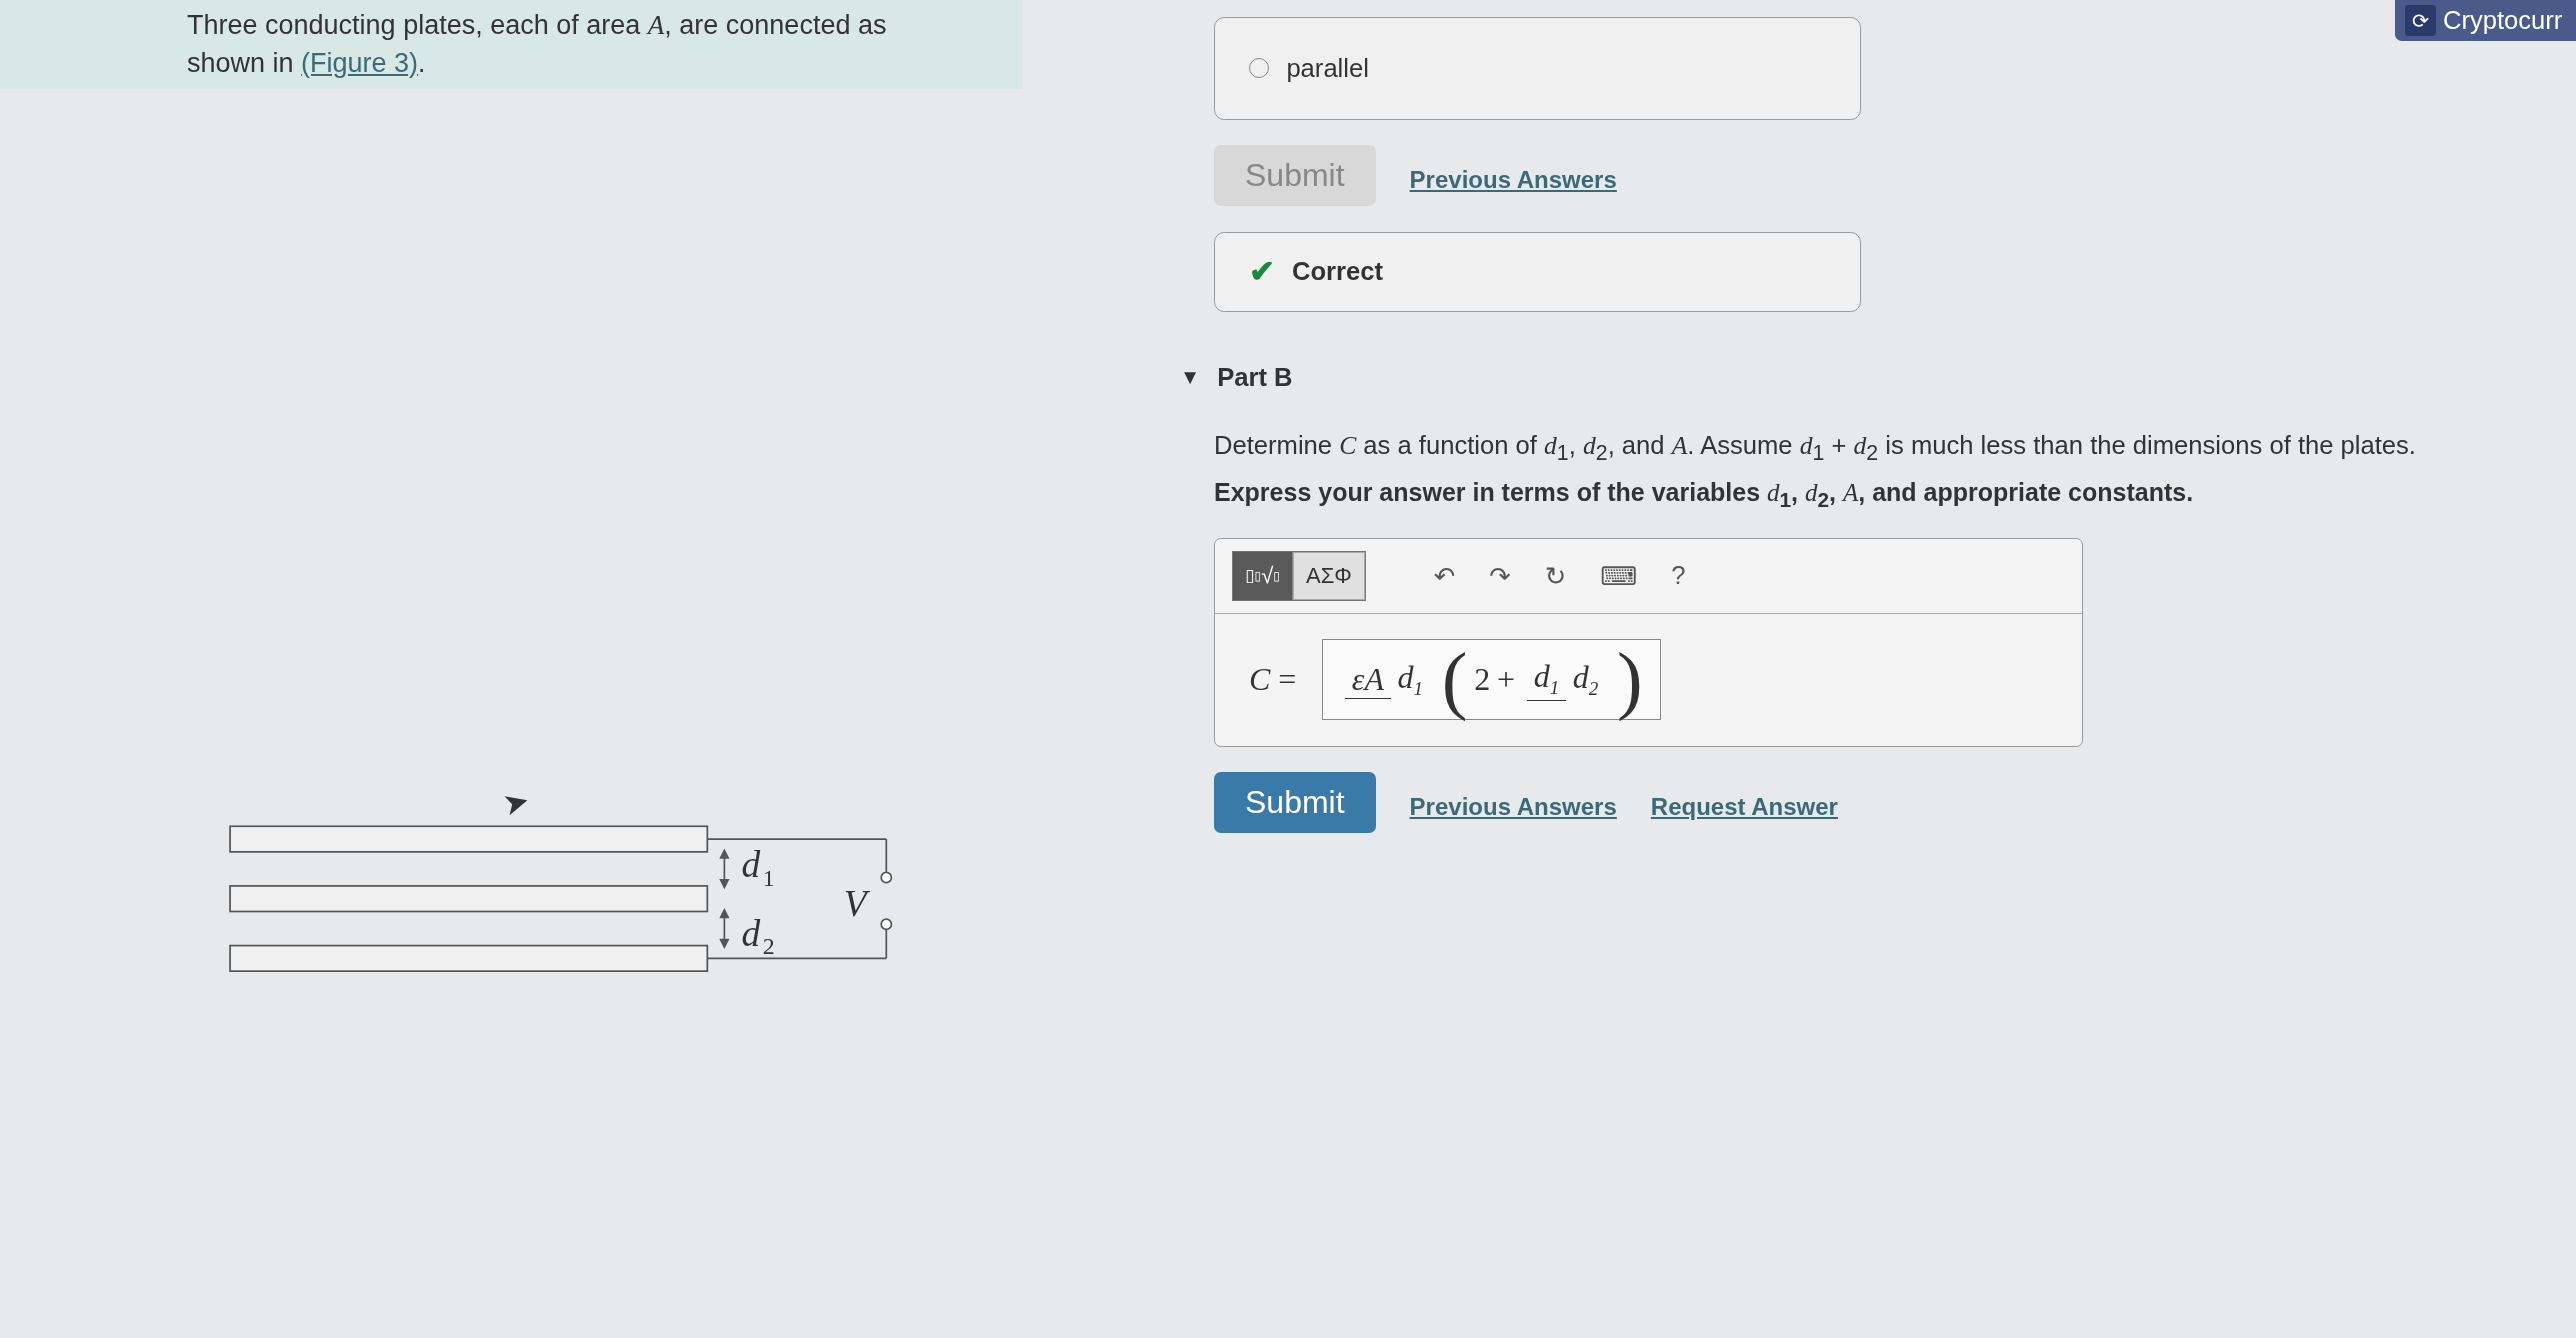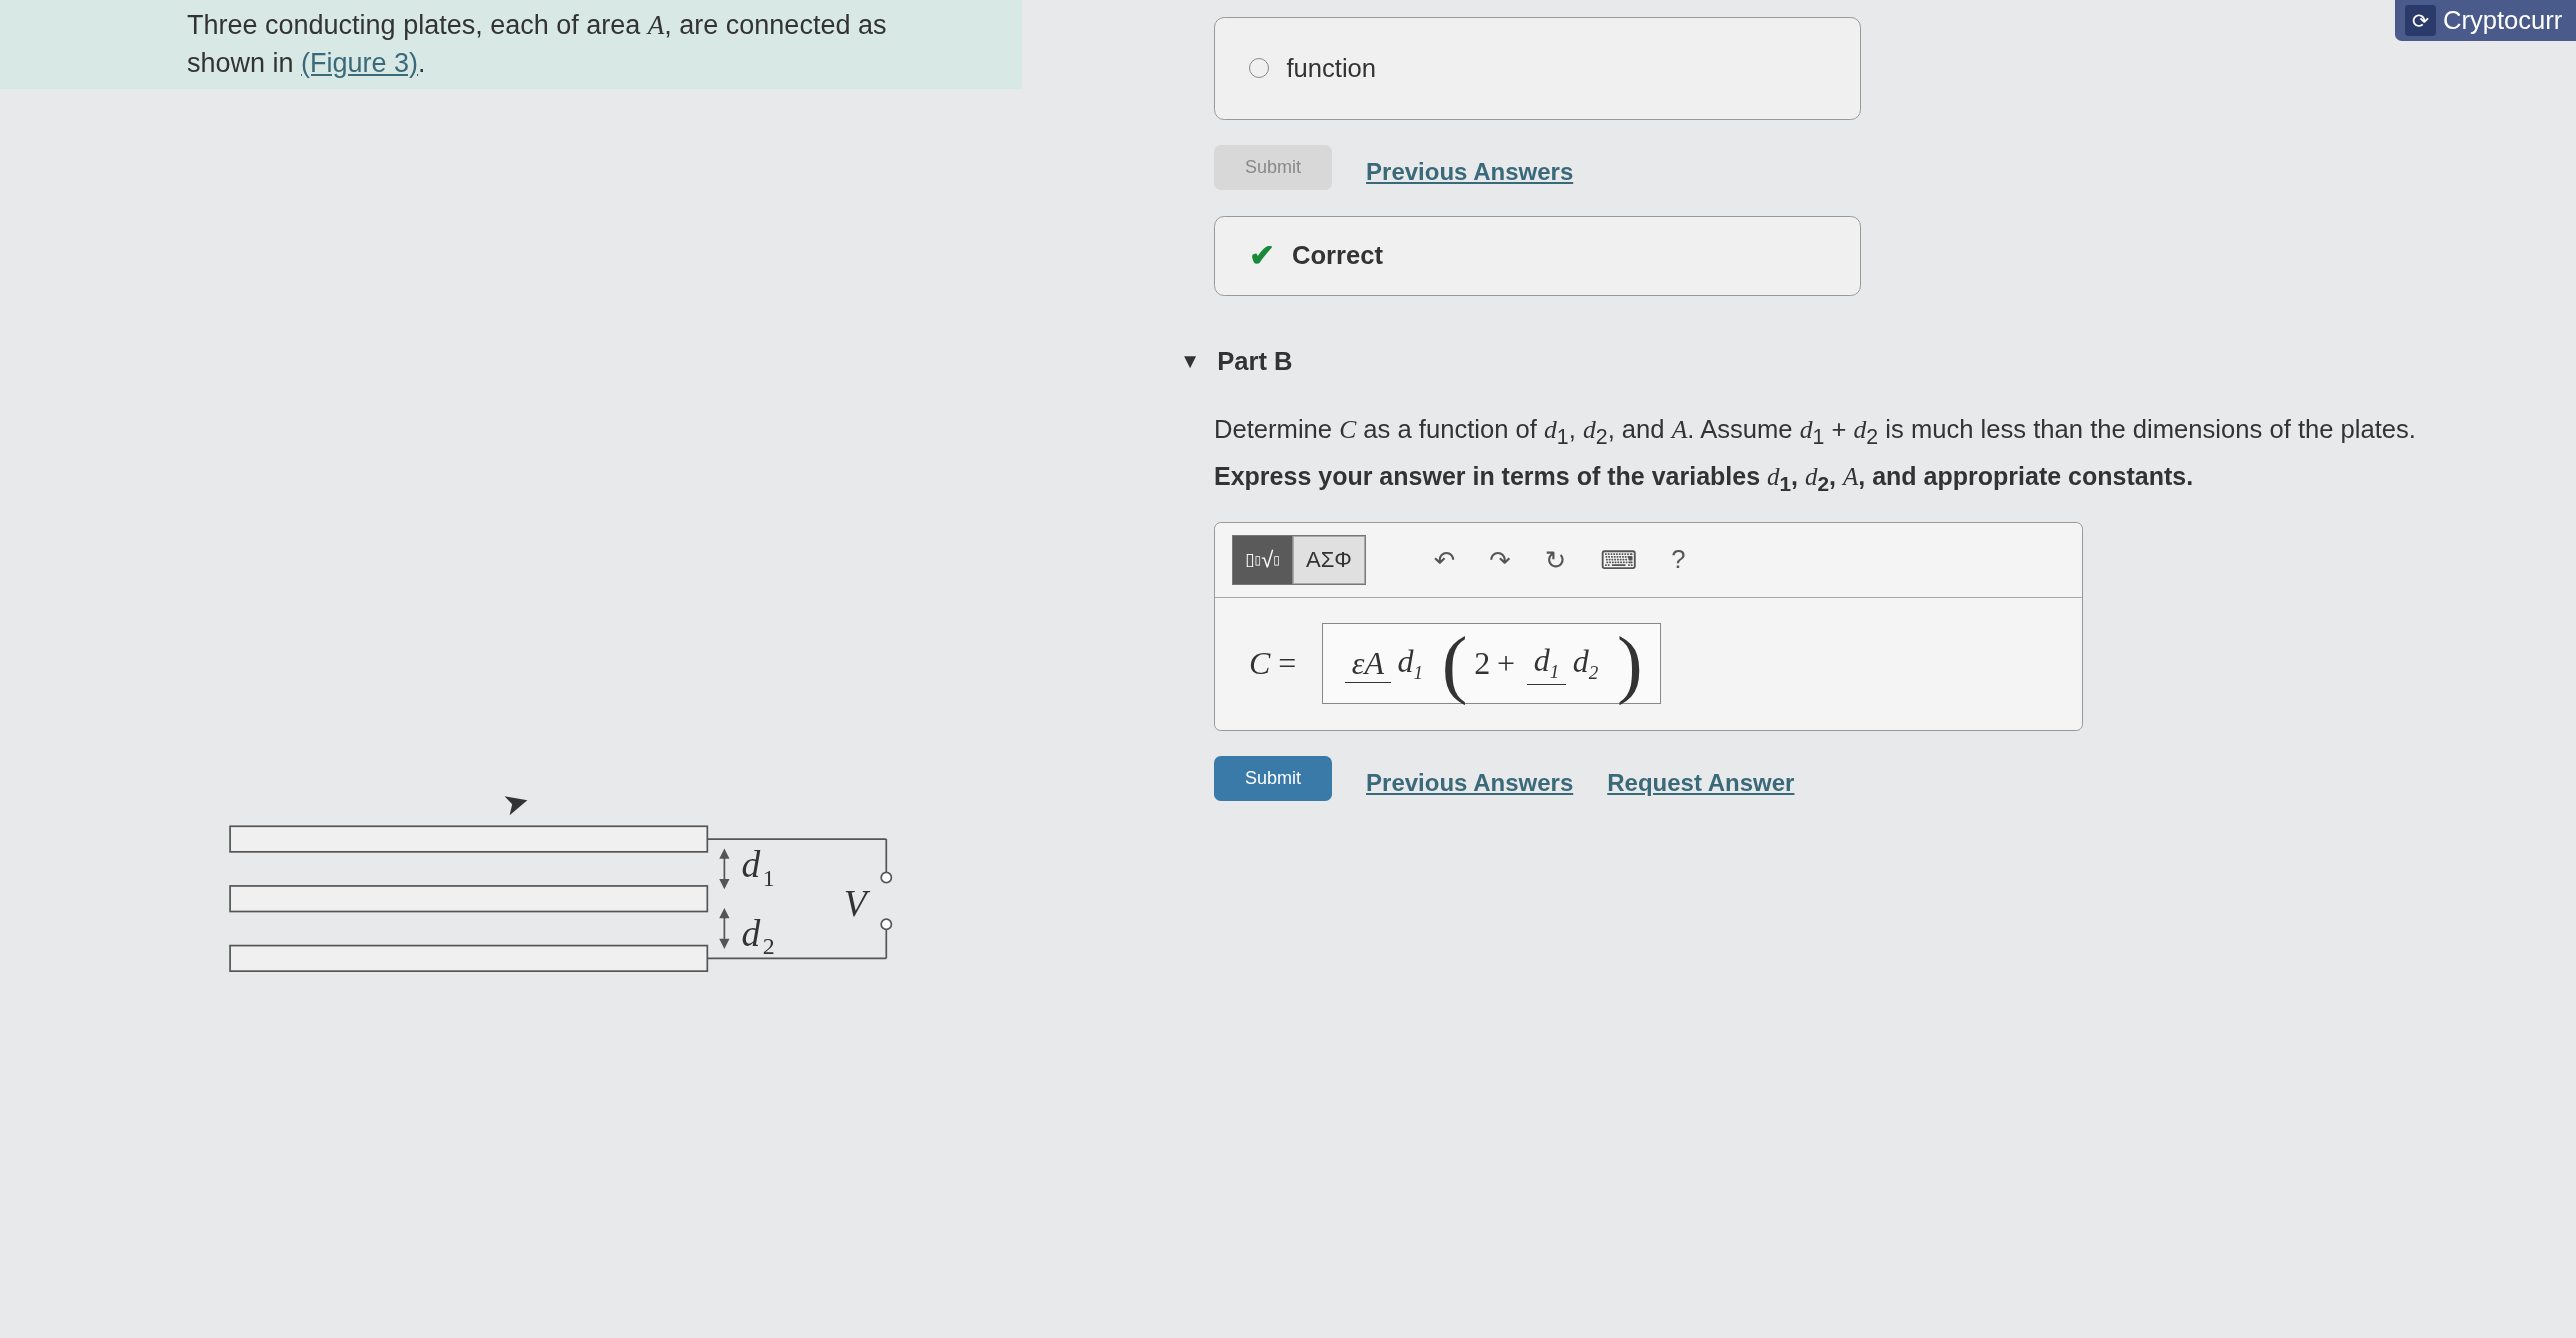--- a/index.html
+++ b/index.html
@@ -118,21 +118,21 @@
     display: flex;
     align-items: center;
     gap: 34px;
     margin-bottom: 25.6px;
   }
   .submit-btn {
     background: #d8d8d8;
     color: #888;
     padding: 12px 31px;
     border-radius: 6.8px;
-    font-size: 18px;
+    font-size: 32px;
     border: none;
   }
   .submit-btn.active {
     background: #3a7aa8;
     color: #fff;
     cursor: pointer;
   }
   .link-text {
     color: #3a6a7a;
     text-decoration: underline;
@@ -311,21 +311,21 @@
       <span class="icon-box">
           <span>⟳</span>
         </span>
       <span>Cryptocurr</span>
     </div>
 
 
     <div class="radio-box">
       <div class="radio-row">
         <span class="radio-circle"></span>
-        <span>function</span>
+        <span>parallel</span>
       </div>
     </div>
 
     <div class="submit-row">
       <button class="submit-btn">Submit</button>
       <span class="link-text">Previous Answers</span>
     </div>
 
     <div class="correct-box">
       <span class="check-icon">✔</span>

